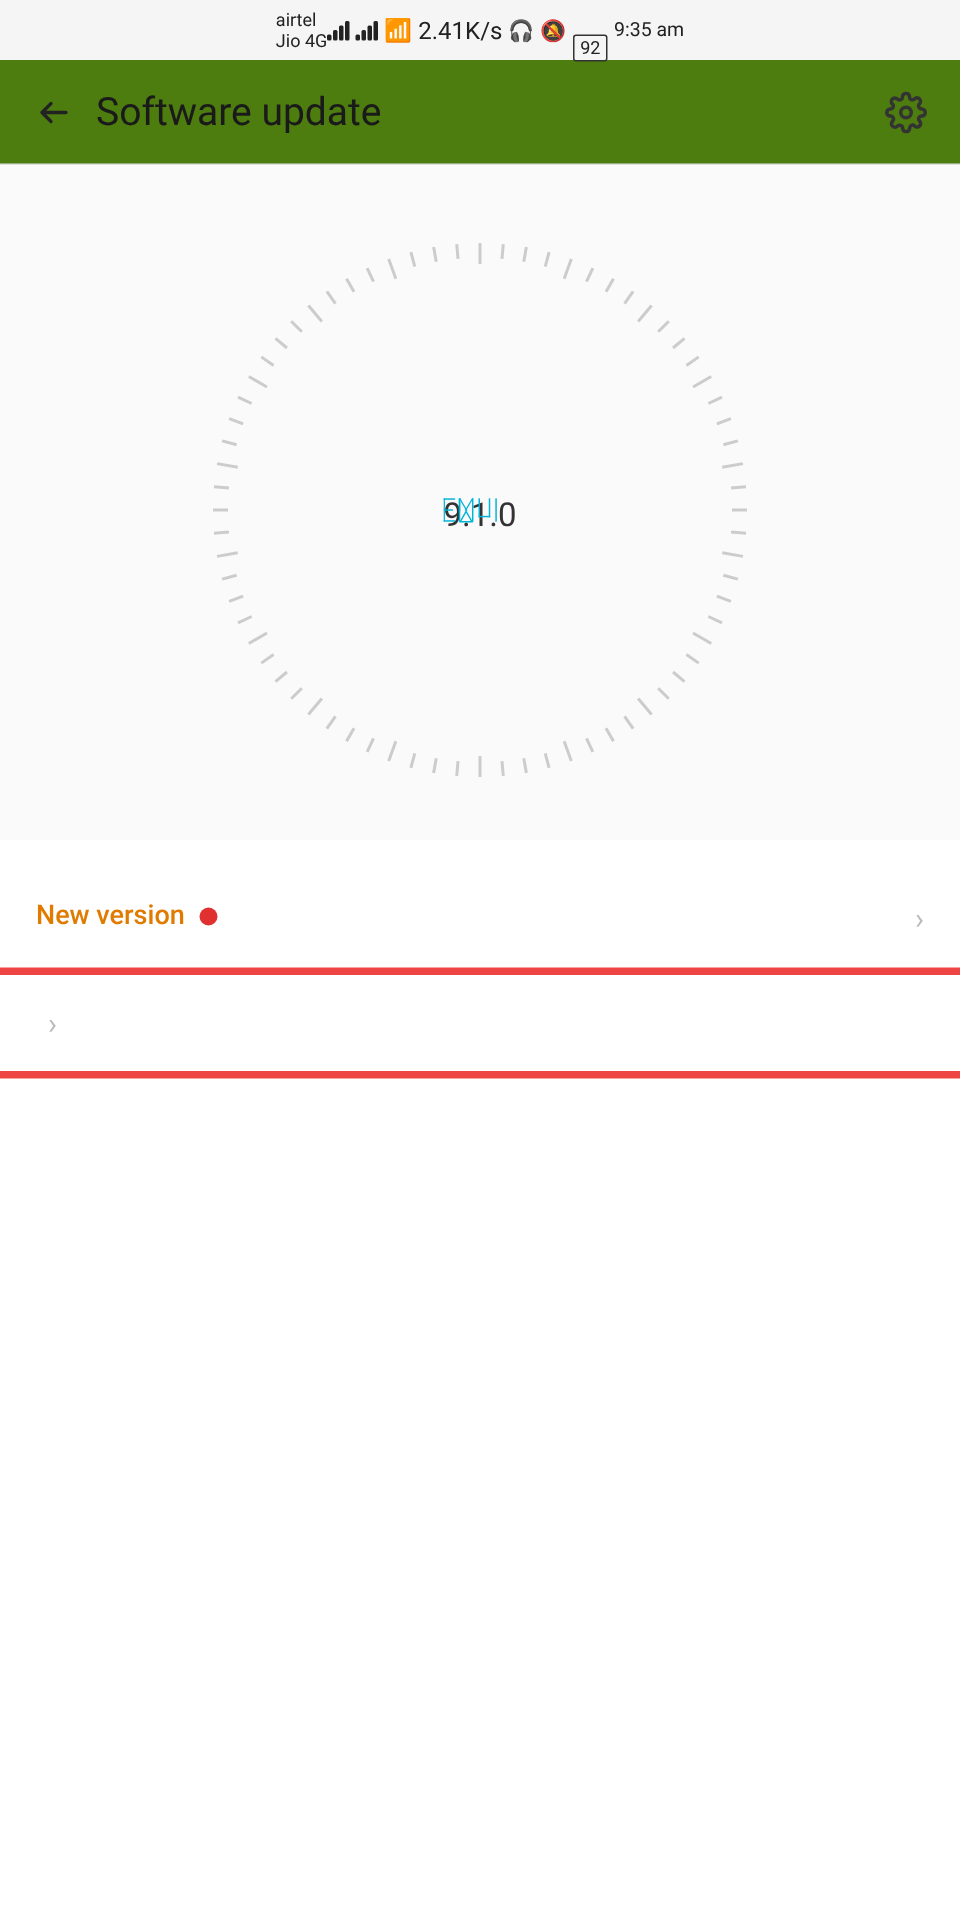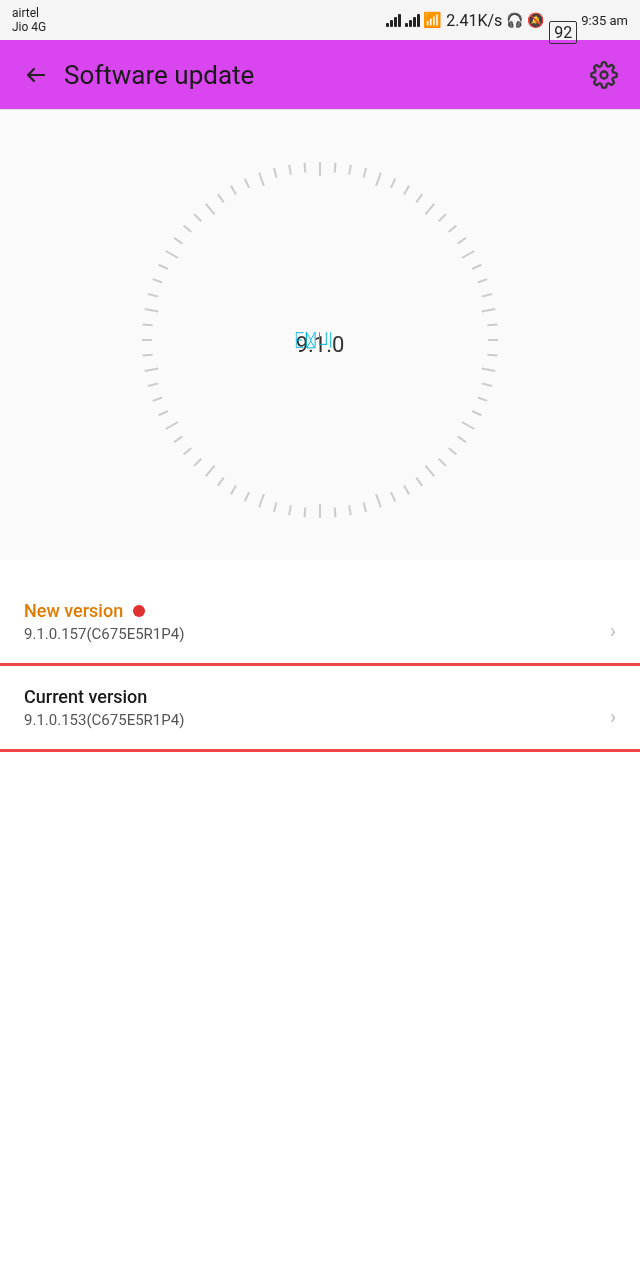--- a/index.html
+++ b/index.html
@@ -12,21 +12,21 @@
       overflow-x: hidden;
     }
 
     
     .status-bar {
       width: 100%;
       height: 40px;
       background: #f5f5f5;
       display: flex;
       align-items: center;
-      justify-content: space-between;
+      justify-content: center;
       padding: 0 12px;
       font-size: 13px;
       color: #222;
     }
     .status-left {
       display: flex;
       flex-direction: column;
       line-height: 1.2;
       font-size: 12px;
     }
@@ -45,21 +45,21 @@
     .signal-bars span {
       background: #222;
       width: 3px;
       border-radius: 1px;
     }
 
     
     .top-bar {
       width: 100%;
       height: 70px;
-      background: #d946ef;
+      background: #4d7c0f;
       display: flex;
       align-items: center;
       padding: 0 16px;
       border-bottom: 1px solid #e0e0e0;
     }
     .back-btn {
       width: 40px;
       height: 40px;
       display: flex;
       align-items: center;
@@ -126,23 +126,23 @@
     }
 
     
     .version-list {
       width: 100%;
       margin-top: 20px;
       background: #fff;
     }
     .version-item {
       display: flex;
-      align-items: flex-end;
+      align-items: flex-start;
       padding: 20px 24px;
-      border-bottom: 3px solid #ef4444;
+      border-bottom: 5px solid #ef4444;
       cursor: pointer;
       position: relative;
     }
     .version-item-content {
       flex: 1;
     }
     .version-label {
       font-size: 18px;
       color: #1a1a1a;
       font-weight: 500;
@@ -201,21 +201,21 @@
         <span style="height:13px"></span>
     </div>
 
     <span style="font-size:15px;">📶</span>
     <span style="font-size:16px;">2.41K/s</span>
 
     <span style="font-size:14px;">🎧</span>
 
     <span style="font-size:14px; color:#555;">🔕</span>
 
-    <span style="font-size:16px; border:1.5px solid #333; border-radius:2px; padding:1px 4px;margin-top:24px;">
+    <span style="font-size:12px; border:1.5px solid #333; border-radius:2px; padding:1px 4px;margin-top:24px;">
       <span>92</span>
     </span>
     <span>9:35 am</span>
   </div>
 </div>
 
 <div class="top-bar">
   <div class="back-btn">
     <svg width="24" height="24" viewBox="0 0 24 24" fill="none">
       <path d="M20 12H4M4 12L10 6M4 12L10 18" stroke="#222" stroke-width="2.2" stroke-linecap="round" stroke-linejoin="round"></path>
@@ -346,29 +346,22 @@
   </div>
 
   <div class="version-list">
 
     <div class="version-item">
       <div class="version-item-content">
         <div class="version-label new-version">
           <span>New version</span>
           <span class="red-dot"></span>
         </div>
-        <div class="version-number">9.1.0.157(C675E5R1P4)</div>
       </div>
       <span class="chevron-right">›</span>
     </div>
 
     <div class="version-item">
-      <div class="version-item-content">
-        <div class="version-label">
-          <span>Current version</span>
-        </div>
-        <div class="version-number">9.1.0.153(C675E5R1P4)</div>
-      </div>
       <span class="chevron-right">›</span>
     </div>
 
   </div>
 </div>
 
 </body></html>

